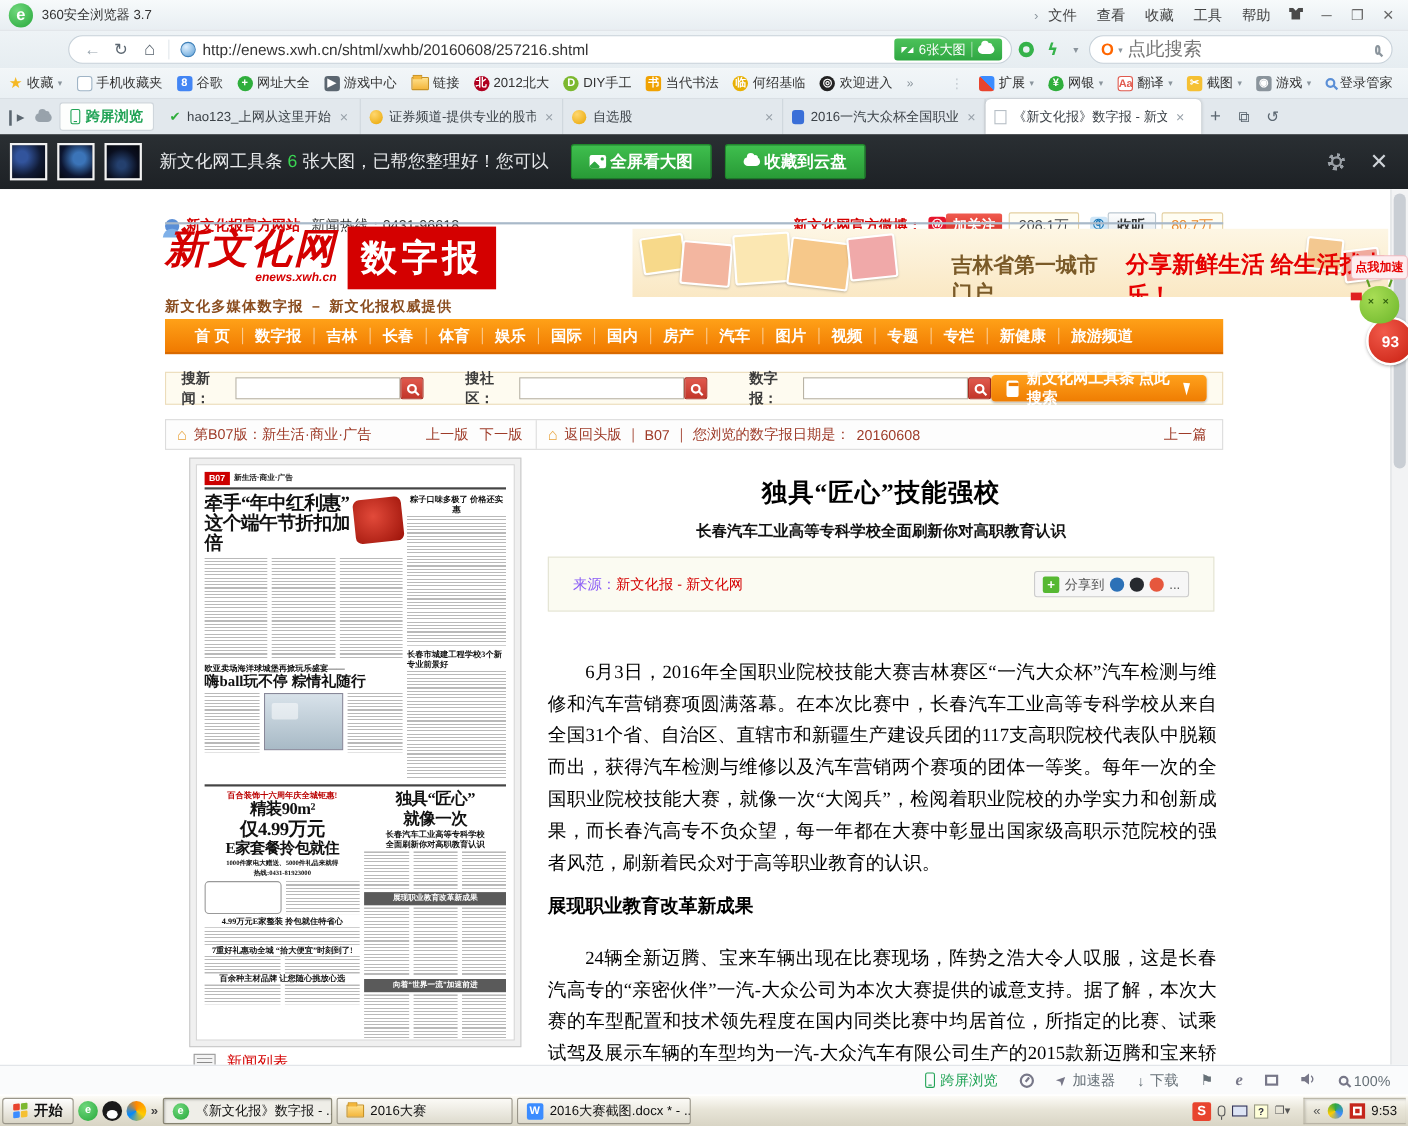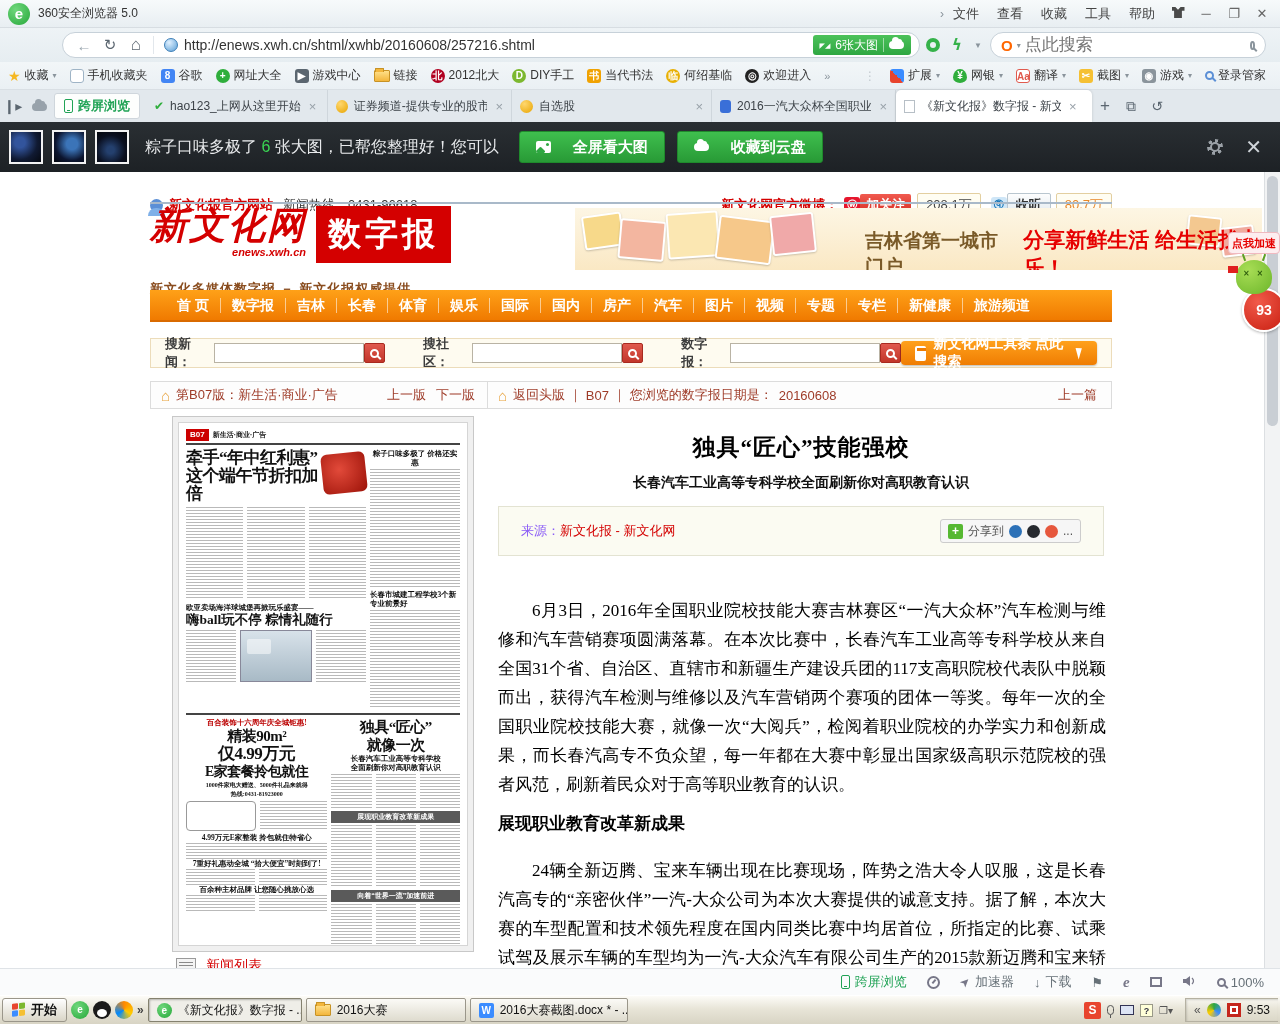--- a/index.html
+++ b/index.html
@@ -50,21 +50,21 @@
   .gold{width:13px;height:13px;border-radius:50%;background:radial-gradient(circle at 35% 30%,#ffd76e,#e8a400)}
   .haock{color:#2fae3c;font-weight:bold}
   .pageic{width:11px;height:13px;background:#fff;border:1px solid #b7bfc6}
   .tabtool{width:26px;text-align:center;color:#5b6670;font-size:14px;align-self:center}
   
   #notif{left:0;top:122px;width:1280px;height:50px;background:linear-gradient(#2a2f33,#1d2125);display:flex;align-items:center;color:#e8eaec}
   .nthumb{width:34px;height:34px;border:2px solid #f2f2f2;margin-left:9px;background:radial-gradient(circle at 30% 35%,#32549c 0 18%,#101a33 60%,#05080f)}
   .nthumb.v2{background:radial-gradient(circle at 60% 40%,#3b74b8 0 22%,#0c1530 65%,#04070e)}
   .nthumb.v3{background:radial-gradient(circle at 45% 60%,#24406e 0 15%,#0a0f1f 60%,#030509)}
   .ngreen{color:#3ad553}
-  .gbtn{height:32px;background:linear-gradient(#3fbf4e,#289a36);border:1px solid #1f8a2c;border-radius:3px;color:#fff;font-weight:bold;font-size:15px;display:flex;align-items:center;gap:22px;padding:0 16px}
+  .gbtn{height:32px;background:linear-gradient(#3fbf4e,#289a36);border:1px solid #1f8a2c;border-radius:3px;color:#fff;font-weight:bold;font-size:15px;display:flex;align-items:center;gap:4px;padding:0 16px}
   .imgic{width:15px;height:12px;background:#fff;border-radius:2px;position:relative;overflow:hidden}
   .imgic::after{content:'';position:absolute;left:1px;bottom:-2px;width:7px;height:7px;background:#2fa742;border-radius:1px;transform:rotate(45deg)}
   .imgic::before{content:'';position:absolute;right:2px;top:2px;width:3px;height:3px;border-radius:50%;background:#2fa742}
   .gear{width:16px;height:16px;border-radius:50%;background:repeating-conic-gradient(#9aa0a6 0 28deg,transparent 28deg 60deg);position:relative}
   .gear::after{content:'';position:absolute;inset:3px;border-radius:50%;background:#23272b;border:2px solid #9aa0a6}
   
   #viewport{left:0;top:172px;width:1280px;height:796px;background:#fff;overflow:hidden}
   .red{color:#d40000}
   #topstrip{left:150px;top:22px;width:962px;height:22px;display:flex;align-items:center;font-size:13px}
   .person{width:13px;height:13px;border-radius:50%;background:#5b8fd6;position:relative;margin-right:6px}
@@ -73,21 +73,21 @@
   .follow-btn{background:linear-gradient(#f05a4f,#d42a20);color:#fff;font-weight:bold;padding:2px 6px;border-radius:2px}
   .bubble{border:1px solid #e3cfa0;background:#fffdf2;padding:2px 8px;border-radius:2px;color:#444}
   .weibo-ic{width:16px;height:16px;border-radius:3px;background:#e6162d;color:#fff;font:bold 10px/16px "Liberation Sans",sans-serif;text-align:center}
   .qq-ic{width:16px;height:16px;border-radius:3px;background:#cfe6f7;color:#1273b5;font:bold 10px/16px "Liberation Sans",sans-serif;text-align:center}
   .listen-btn{border:1px solid #b9c6cf;background:linear-gradient(#fdfdfd,#dfe8ee);padding:2px 8px;border-radius:2px;color:#333;font-weight:bold}
   
   #logorow{left:150px;top:34px;width:962px;height:80px}
   .logoname{color:#d40000;font-weight:bold;font-size:37px;font-style:italic;letter-spacing:2px;line-height:40px}
   .logodomain{color:#d40000;font-weight:bold;font-size:11px;font-style:italic}
   .digital{background:#d40000;color:#fff;font-weight:bold;font-size:33px;padding:6px 12px;letter-spacing:4px}
-  .tagline{color:#8a4d1f;font-weight:bold;font-size:13px;letter-spacing:1px;margin-top:17px}
+  .tagline{color:#8a4d1f;font-weight:bold;font-size:13px;letter-spacing:1px;margin-top:7px}
   #bannerad{left:425px;top:2px;width:687px;height:62px;background:linear-gradient(#fdf6e4,#fae8c4);overflow:hidden}
   .ph{position:absolute;border:2px solid #fff;border-radius:3px;box-shadow:0 1px 2px rgba(0,0,0,.2)}
   .bannertxt1{color:#7a5a28;font-size:19px;font-weight:bold}
   .bannertxt2{color:#e60000;font-size:21px;font-weight:bold;margin-left:12px}
   
   #mainnav{left:150px;top:118px;width:962px;height:32px;background:linear-gradient(#ffa118,#f07a00);border-bottom:2px solid #d96a00;display:flex;align-items:center;padding:0 16px}
   .nav-item{color:#fff;font-weight:bold;font-size:14px;padding:0 11px;border-right:1px solid rgba(255,255,255,.55);line-height:15px}
   .nav-item:last-child{border-right:0}
   
   #searchstrip{left:150px;top:166px;width:962px;height:30px;background:#fefbf0;border:1px solid #ecdcba;display:flex;align-items:center;padding:0 14px}
@@ -179,21 +179,21 @@
   .tray-circle{width:14px;height:14px;border-radius:50%;background:conic-gradient(#2fa742,#3b8cff,#fc0,#2fa742)}
   .tray-red{width:14px;height:14px;background:#c5261c;position:relative}
   .tray-red::after{content:'';position:absolute;inset:3px;border:2px solid #fff}
   .time{font-size:12px;color:#111}
 </style>
 </head>
 <body>
 
 <div id="titlebar" class="abs flex">
   <span class="logo360" style="margin-left:8px">e</span>
-  <span style="margin-left:8px;font-size:12px;color:#333">360安全浏览器 5.0</span>
+  <span style="margin-left:8px;font-size:12px;color:#333">360安全浏览器 3.7</span>
   <span style="margin-left:auto;color:#8a949c">›</span>
   <span class="menu-item">文件</span>
   <span class="menu-item">查看</span>
   <span class="menu-item">收藏</span>
   <span class="menu-item">工具</span>
   <span class="menu-item">帮助</span>
   <span class="winbtn"><span class="shirt" style="display:inline-block"></span></span>
   <span class="winbtn">─</span>
   <span class="winbtn">❐</span>
   <span class="winbtn" style="margin-right:4px">✕</span>
@@ -339,21 +339,21 @@
   <span class="tabtool" style="font-size:17px">+</span>
   <span class="tabtool">⧉</span>
   <span class="tabtool">↺</span>
 </div>
 
 <div id="notif" class="abs">
   <span class="nthumb"></span>
   <span class="nthumb v2"></span>
   <span class="nthumb v3"></span>
   <span style="margin-left:16px;font-size:16px">
-    <span>粽子口味多极了</span>
+    <span>新文化网工具条</span>
     <span class="ngreen">6</span>
     <span>张大图，已帮您整理好！您可以</span>
   </span>
   <span class="gbtn" style="margin-left:20px">
       <span class="imgic"></span>
       <span>全屏看大图</span>
     </span>
   <span class="gbtn" style="margin-left:12px">
       <span class="cloud" style="color:#fff"></span>
       <span>收藏到云盘</span>

